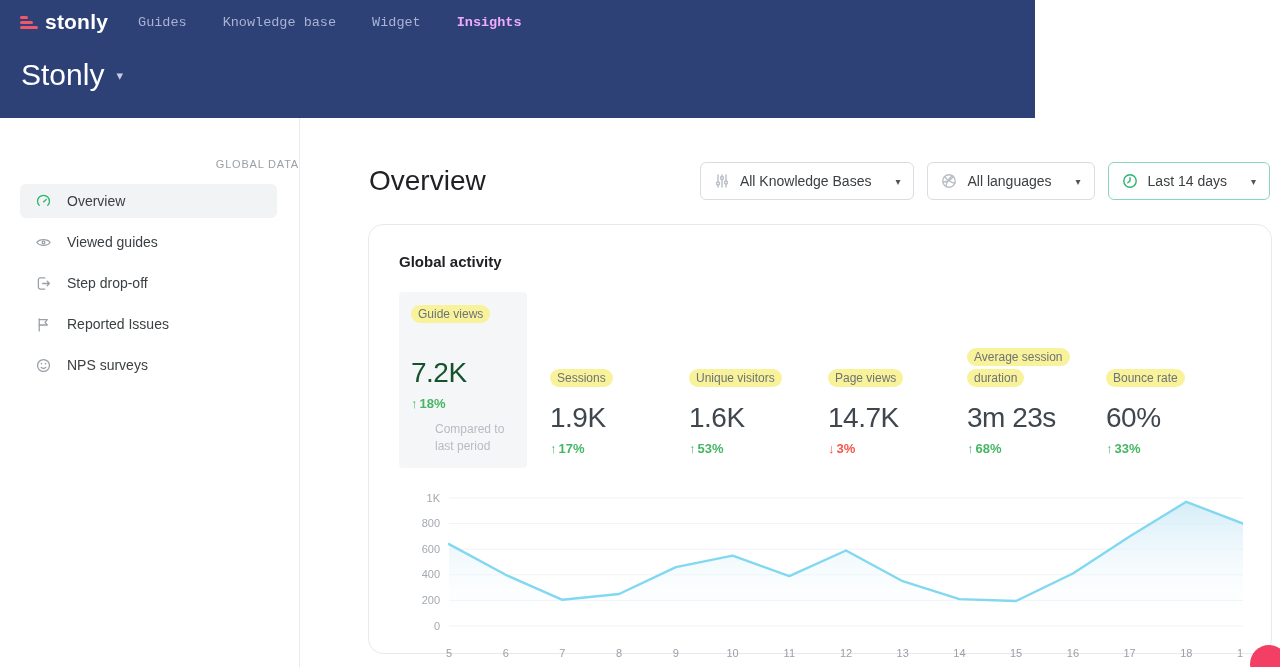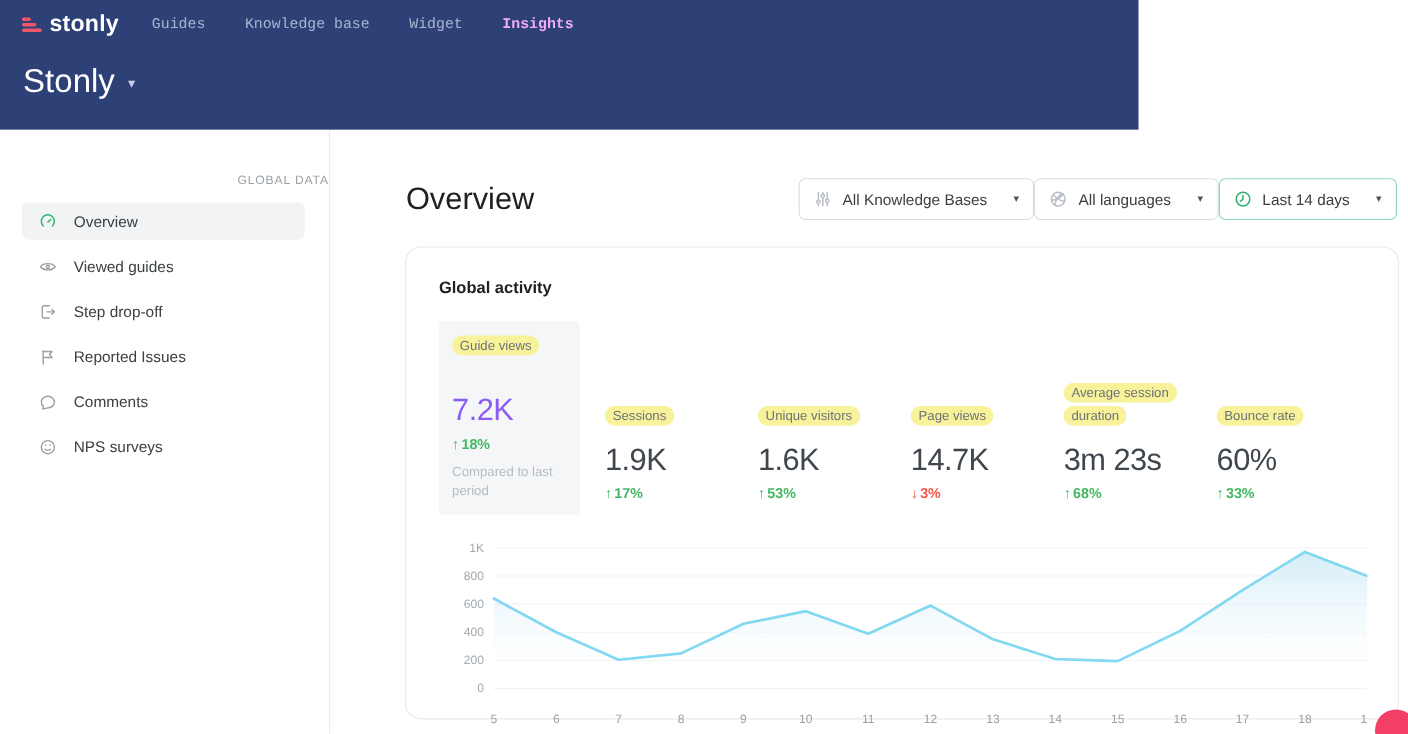--- a/index.html
+++ b/index.html
@@ -27,43 +27,43 @@
   .side-section { margin:40px 0 14px 24px; font-size:11px; letter-spacing:.8px; color:#9aa0a6; font-weight:400;text-align:right; }
   .side-item { display:flex; align-items:center; gap:15px; height:34px; margin:7px 22px 7px 20px; padding:0 0 0 15px; border-radius:6px; color:#3c4043; font-size:14px; cursor:pointer; }
   .side-item.active { background:#f1f3f4; }
   .side-item svg { width:17px; height:17px; stroke:#9aa0a6; fill:none; stroke-width:1.5; stroke-linecap:round; stroke-linejoin:round; flex:none; }
   .side-item.active svg { stroke:#2cb46c; }
 
   
   .main { position:absolute; top:118px; left:301px; right:0; bottom:0; background:#fff; }
   .main-header { display:flex; align-items:center; padding:44px 10px 0 68px; }
   .page-title { font-size:28px; font-weight:400; color:#202124; flex:1; }
-  .filters { display:flex; align-items:flex-end; }
+  .filters { display:flex; align-items:flex-end; gap:13px; }
   .filter-btn { display:flex; align-items:center; gap:10px; height:38px; padding:0 13px; background:#fff; border:1px solid #d9dde2; border-radius:6px; font-size:14px; color:#3c4043; cursor:pointer; }
   .filter-btn.accent { border:1.5px solid #8ad8b5; }
   .filter-btn svg { width:16px; height:16px; stroke:#b9bec7; fill:none; stroke-width:1.4; stroke-linecap:round; }
   .filter-btn.accent svg { stroke:#2cb46c; }
   .filter-caret { font-size:10px; color:#50555c; margin-left:14px; }
 
   
   .card { position:relative; margin:24px 8px 0 67px; width:904px; height:430px; background:#fff; border:1px solid #e7e9ec; border-radius:15px; padding:24px 30px 0 30px; }
   .card-title { font-size:15px; font-weight:bold; color:#202124; margin:4px 0 22px 0; }
 
   
   .metrics { display:flex; align-items:flex-end; }
   .metric { width:139px; padding:12px 10px 12px 12px; border-radius:4px; cursor:pointer; }
   .metric.selected { width:128px; background:#f5f6f7; margin-right:11px; }
   .metric-label { display:inline; font-size:12px; line-height:1.75; color:#6e7377; background:#f8f29b; padding:2px 7px; border-radius:9px; -webkit-box-decoration-break:clone; box-decoration-break:clone; }
   .metric-value { font-size:28px; color:#40464e; margin-top:13px; letter-spacing:-.5px; }
-  .metric.selected .metric-value { color:#8b5cf6;margin-top:32px; }
+  .metric.selected .metric-value { color:#14532d;margin-top:32px; }
   .delta { font-size:13px; font-weight:bold; margin-top:7px; }
   .delta.up { color:#45b764; }
   .delta.down { color:#f4564a; }
   .delta .arrow { font-weight:normal; margin-right:2px; }
-  .metric-note { font-size:12px; line-height:1.45; color:#b7bcc3; margin-top:10px; }
+  .metric-note { font-size:12px; line-height:1.45; color:#b7bcc3; margin-top:10px;margin-left:24px; }
 
   
   .chart-wrap { margin-top:20px; width:844px; }
   .chart-wrap svg { display:block; width:844px; height:178px; }
 
   
   .chat-bubble { position:absolute; right:-8px; bottom:-16px; width:38px; height:38px; border-radius:50%; background:#f23f63; cursor:pointer; }
 </style>
 </head>
 <body>
@@ -114,26 +114,20 @@
         <path d="M9 10 h8 M14.4 7.4 L17 10 L14.4 12.6"></path>
       </svg>
     <span>Step drop-off</span>
   </div>
   <div class="side-item">
     <svg viewBox="0 0 20 20">
         <path d="M5 17.5 V3.5"></path>
         <path d="M5 4.2 h9.5 L11.8 7.4 L14.5 10.6 H5"></path>
       </svg>
     <span>Reported Issues</span>
-  </div>
-  <div class="side-item">
-    <svg viewBox="0 0 20 20">
-        <path d="M10 16.2 c3.9 0 7 -2.8 7 -6.2 s-3.1 -6.2 -7 -6.2 -7 2.8 -7 6.2 c0 1.8 .9 3.4 2.3 4.6 L4.6 17.3 Z"></path>
-      </svg>
-    <span>Comments</span>
   </div>
   <div class="side-item">
     <svg viewBox="0 0 20 20">
         <circle cx="10" cy="10" r="7"></circle>
         <path d="M7.2 12.2 c1.6 1.6 4 1.6 5.6 0"></path>
         <path d="M7.6 7.8 h.01 M12.4 7.8 h.01" stroke-width="1.9"></path>
       </svg>
     <span>NPS surveys</span>
   </div>
 </div>

